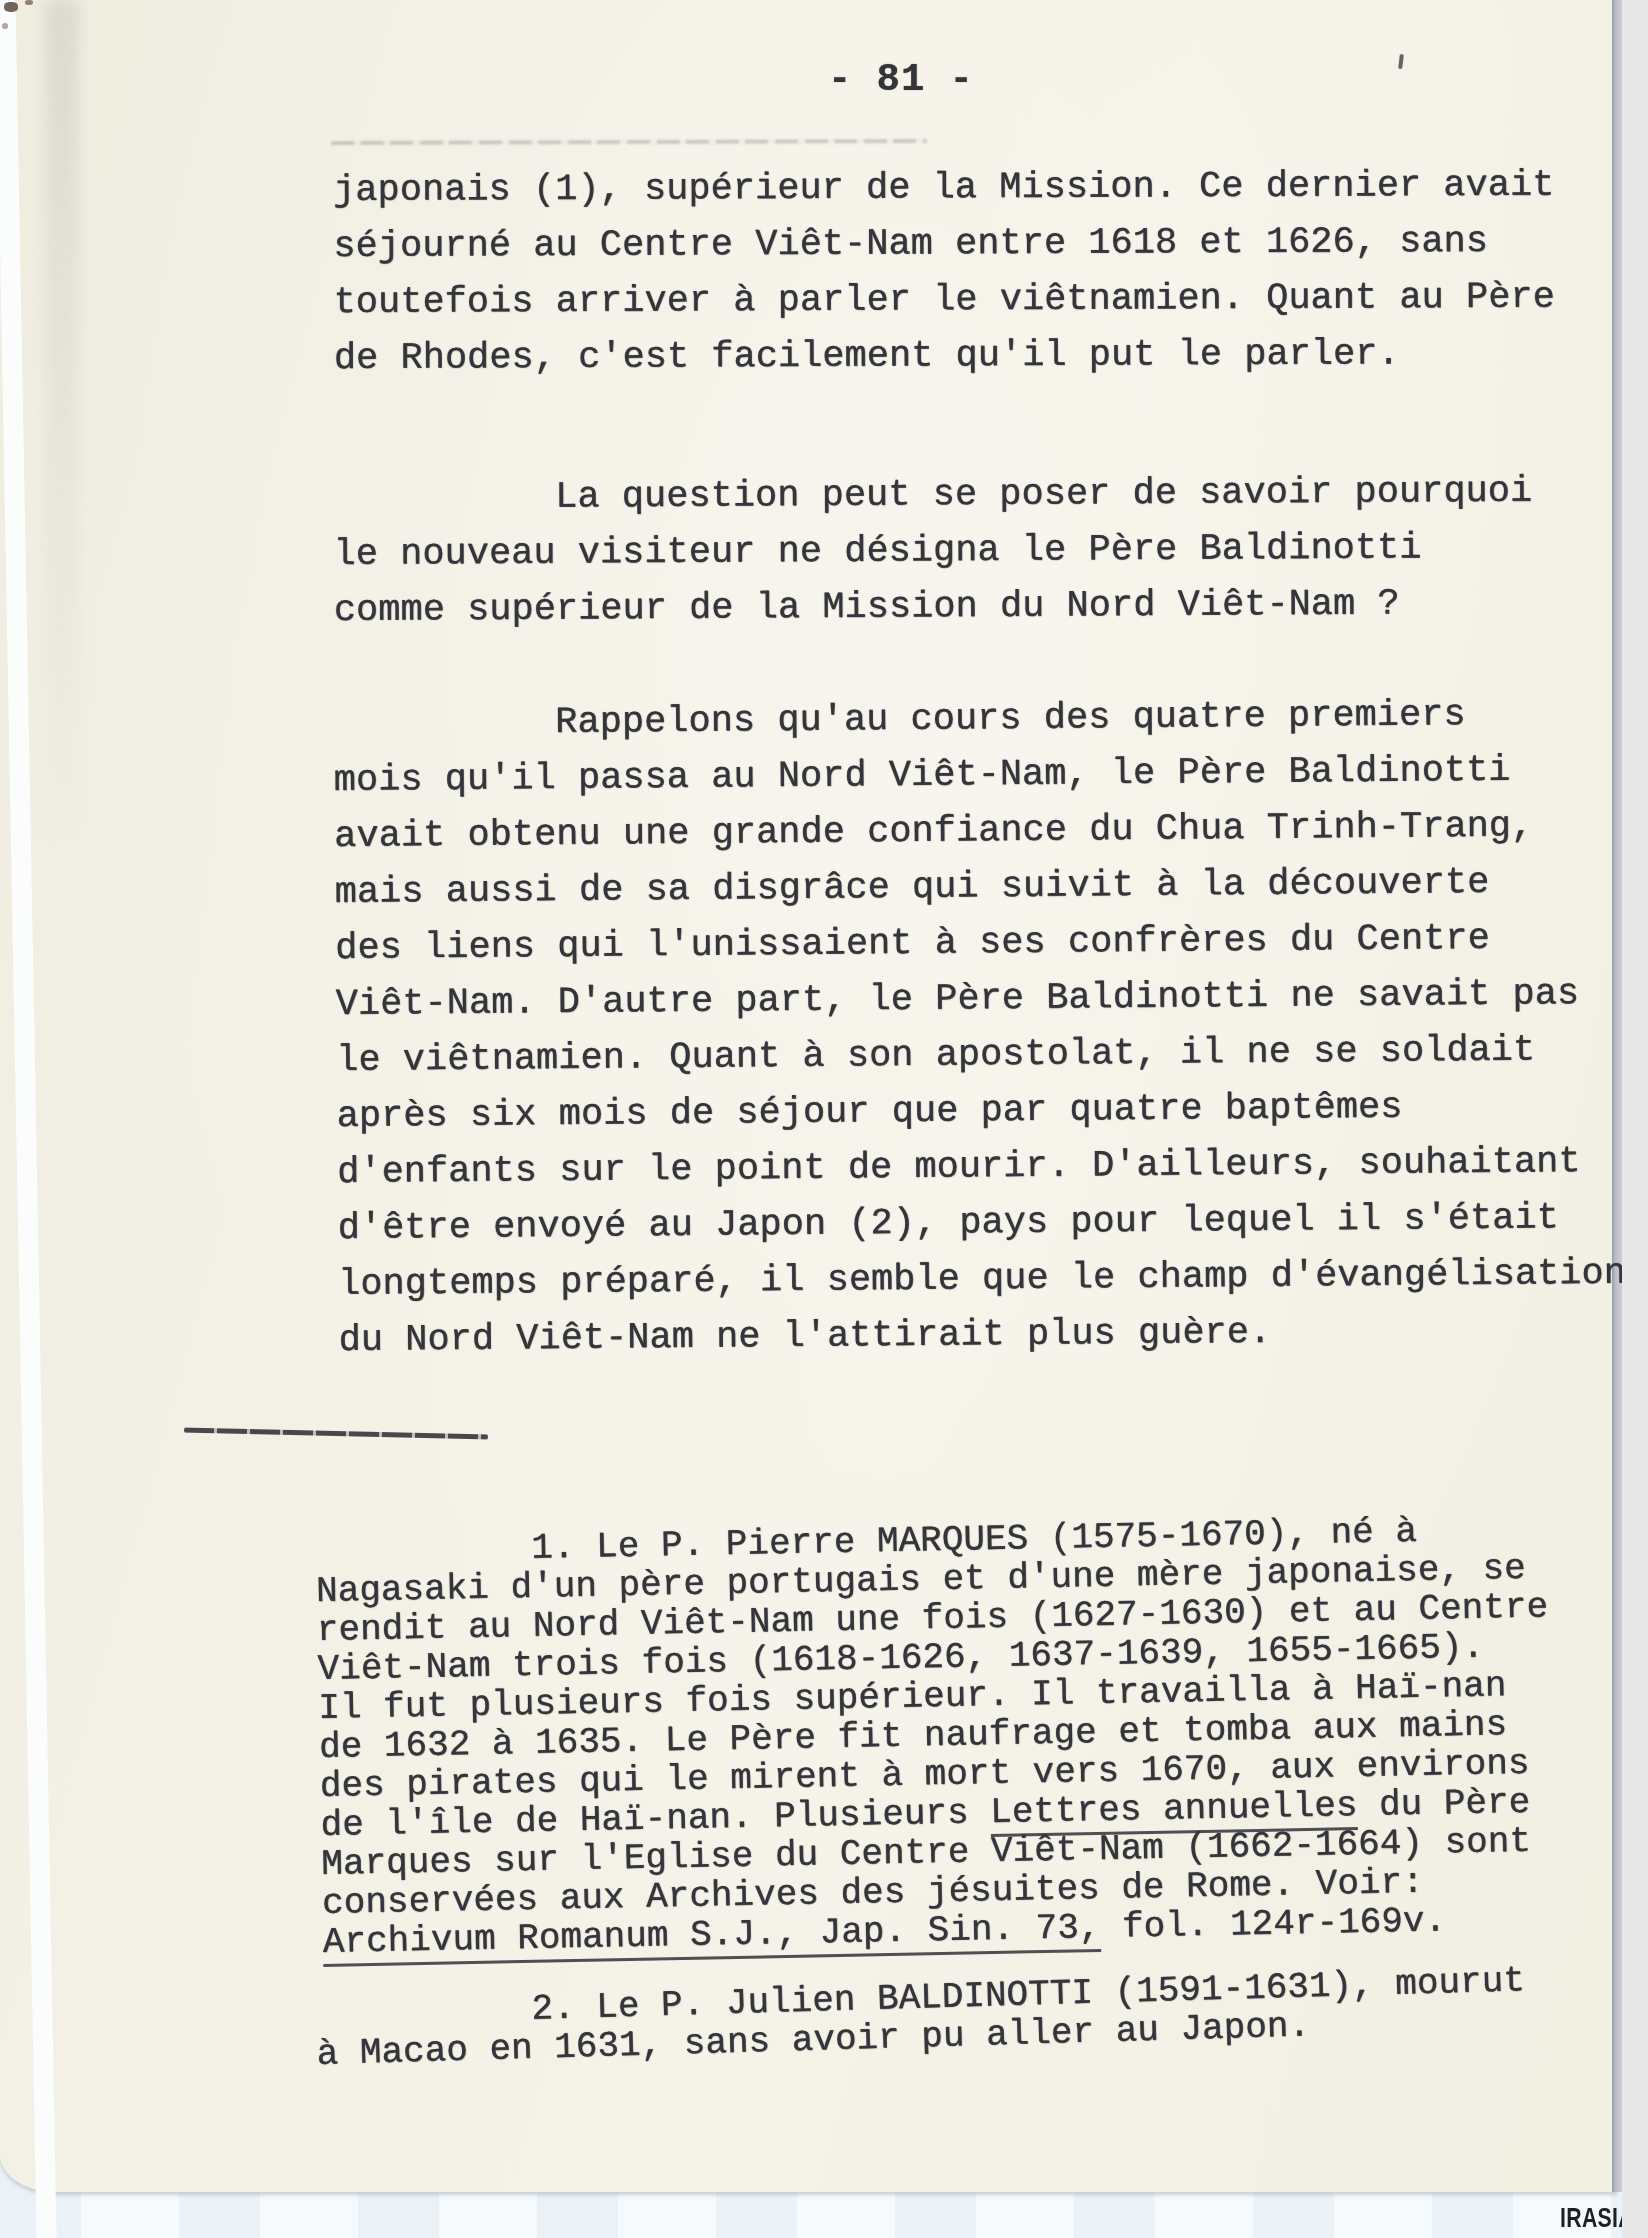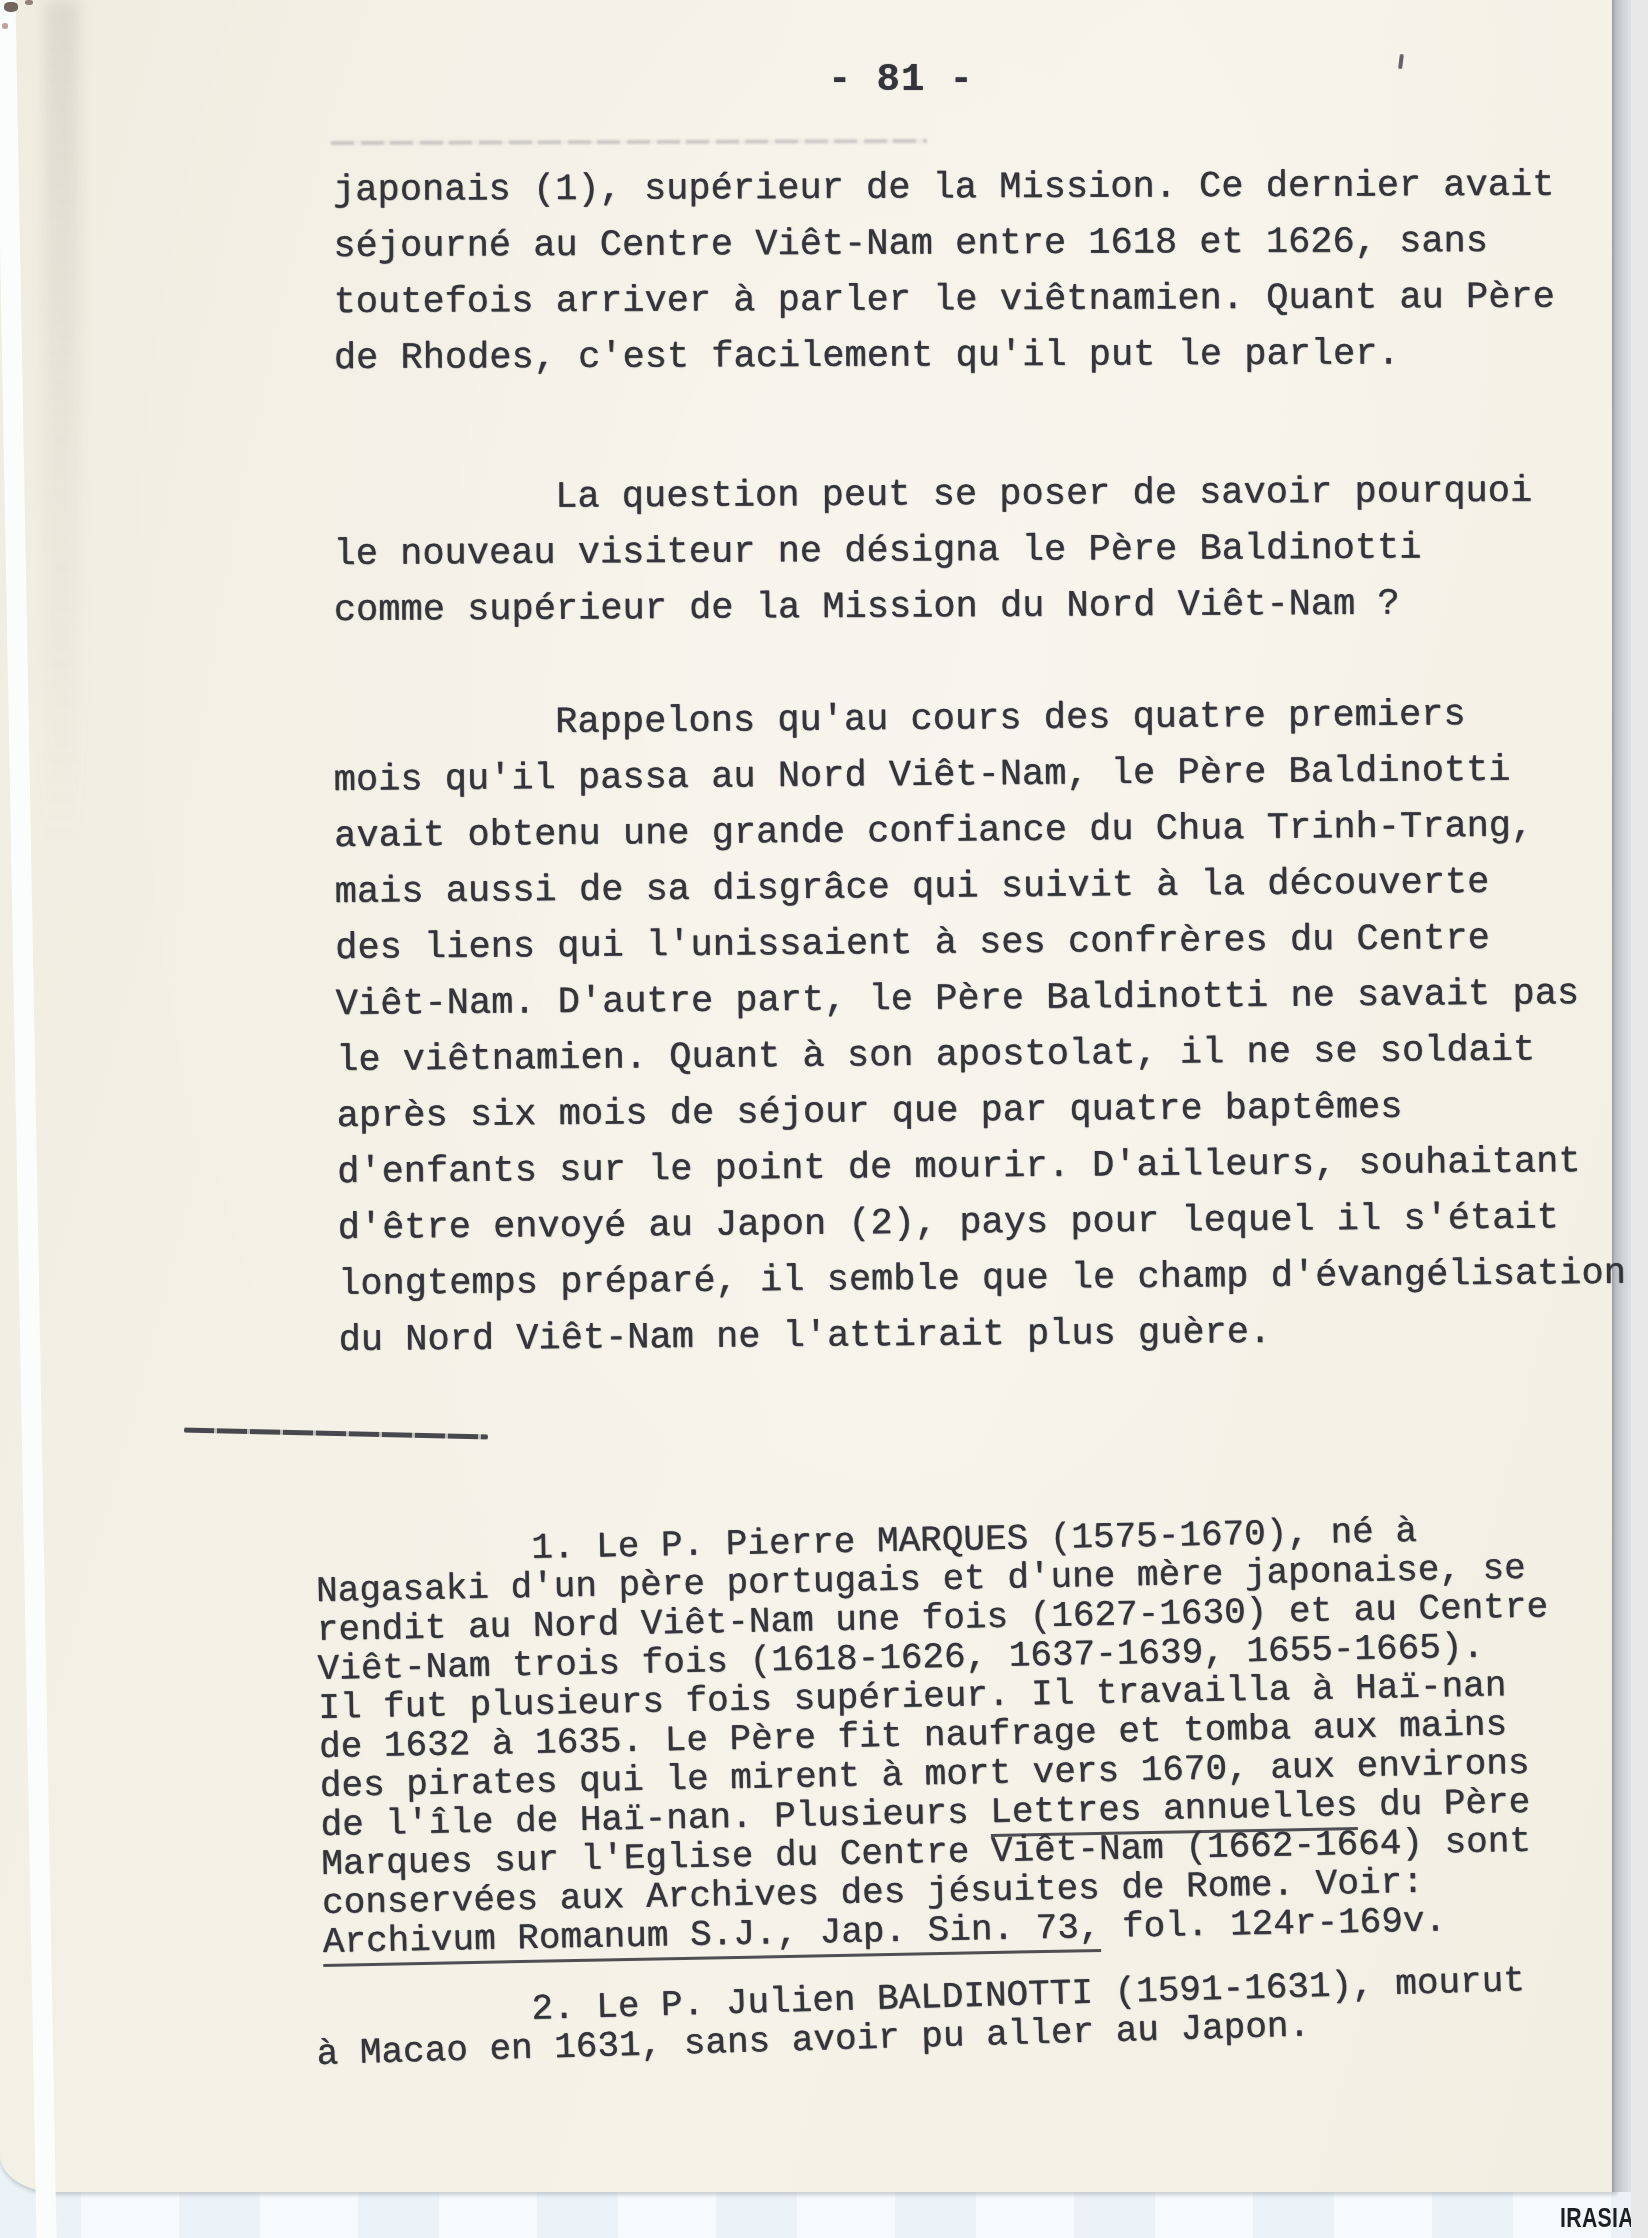--- a/index.html
+++ b/index.html
@@ -8,21 +8,20 @@
     --scan-bg:#f6fafc;
     --edge-strip:#cbcfd4;
   }
   html,body{margin:0;padding:0;background:#e8e8e8;}
   .screen{
     position:relative;width:1622px;height:2239px;overflow:hidden;
     background:
       repeating-linear-gradient(90deg, rgba(215,228,238,.35) 0 81px, rgba(255,255,255,0) 81px 179px),
       var(--scan-bg);
     font-family:"Liberation Mono","DejaVu Sans Mono",monospace;
-    padding-left:9px;
   }
   
   .paper{
     position:absolute;left:0;top:0;width:1617px;height:2192px;
     background:
       radial-gradient(ellipse at 55% 30%, rgba(255,255,255,.25), rgba(255,255,255,0) 70%),
       linear-gradient(105deg,#efece0 0%, #f3f0e5 28%, #f5f2e8 58%, #f1eee2 100%);
     border-bottom-left-radius:54px 38px;
     box-shadow:0 2.7px 3.6px rgba(150,160,168,.45);
   }

